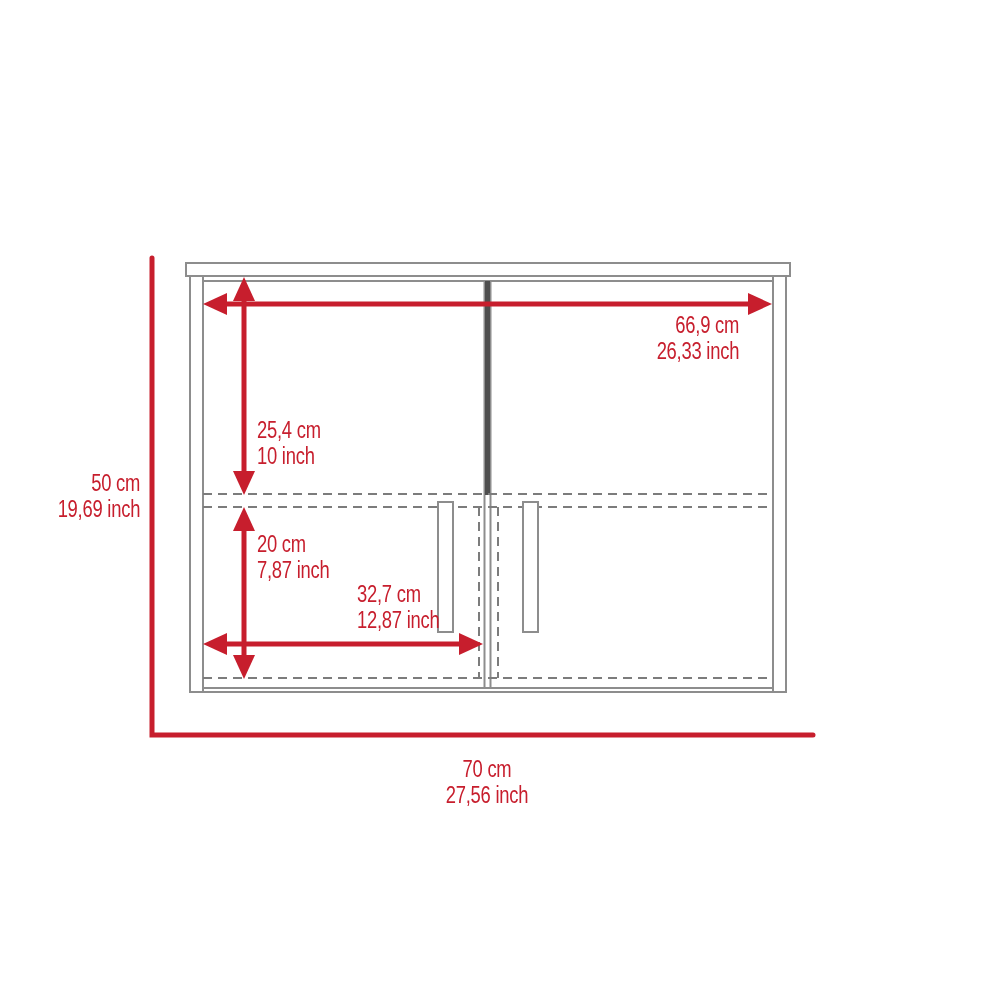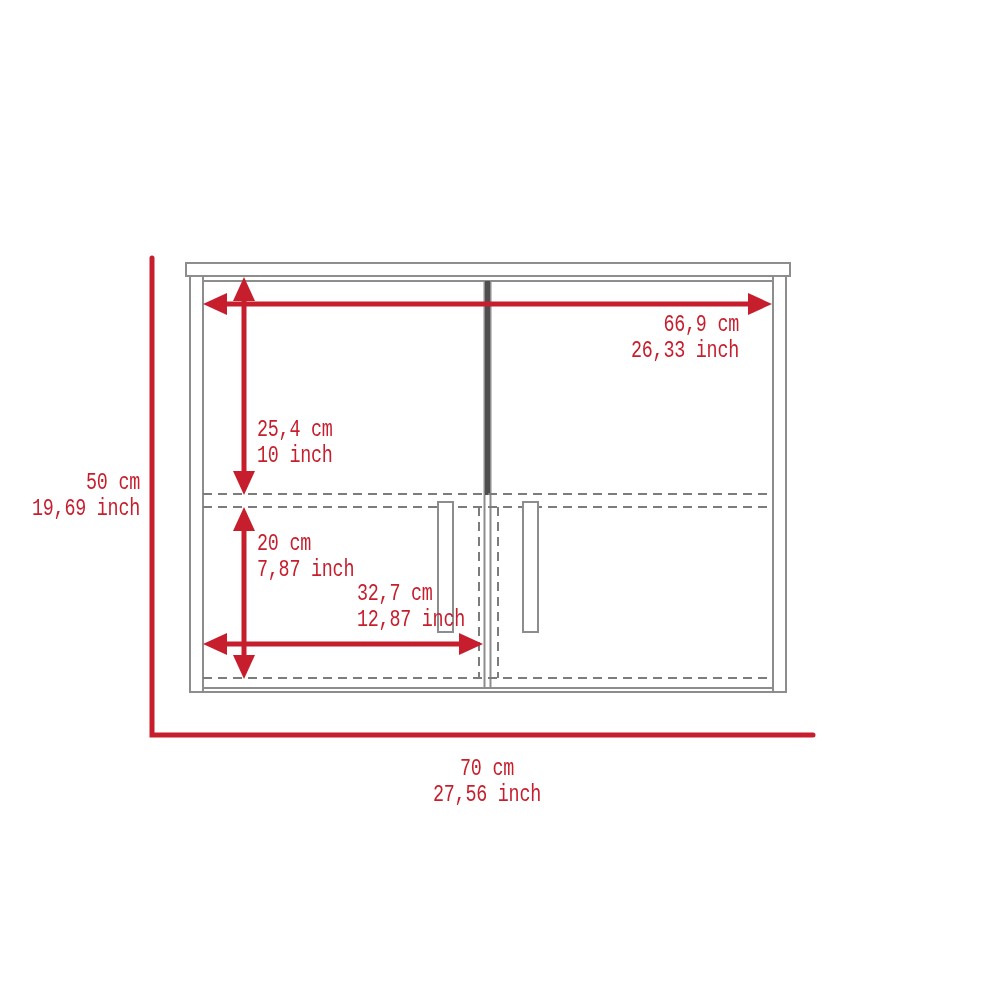--- a/index.html
+++ b/index.html
@@ -5,21 +5,21 @@
   :root{
     --dimension_red:#c71e2d;
     --outline_gray:#8d8d8d;
     --dashed_gray:#7c7c7c;
     --divider_dark:#4e4e4e;
     --background:#ffffff;
   }
   html,body{margin:0;padding:0;background:var(--background);}
   .stage{
     position:relative;width:1000px;height:1000px;background:var(--background);
-    font-family:Liberation Mono, monospace;overflow:hidden;
+    font-family:Liberation Sans, sans-serif;overflow:hidden;
   }
   svg{position:absolute;left:0;top:0;}
   .outline{stroke:var(--outline_gray);stroke-width:2;fill:none;}
   .outline-fill{stroke:var(--outline_gray);stroke-width:2;fill:#ffffff;}
   .dashed{stroke:var(--dashed_gray);stroke-width:2;fill:none;stroke-dasharray:9 6;}
   .divider{fill:var(--divider_dark);}
   .red-line{stroke:var(--dimension_red);stroke-width:5;fill:none;stroke-linecap:round;}
   .red-head{fill:var(--dimension_red);stroke:none;}
   .handle{stroke:var(--outline_gray);stroke-width:2;fill:#ffffff;}
   .dim-label{

